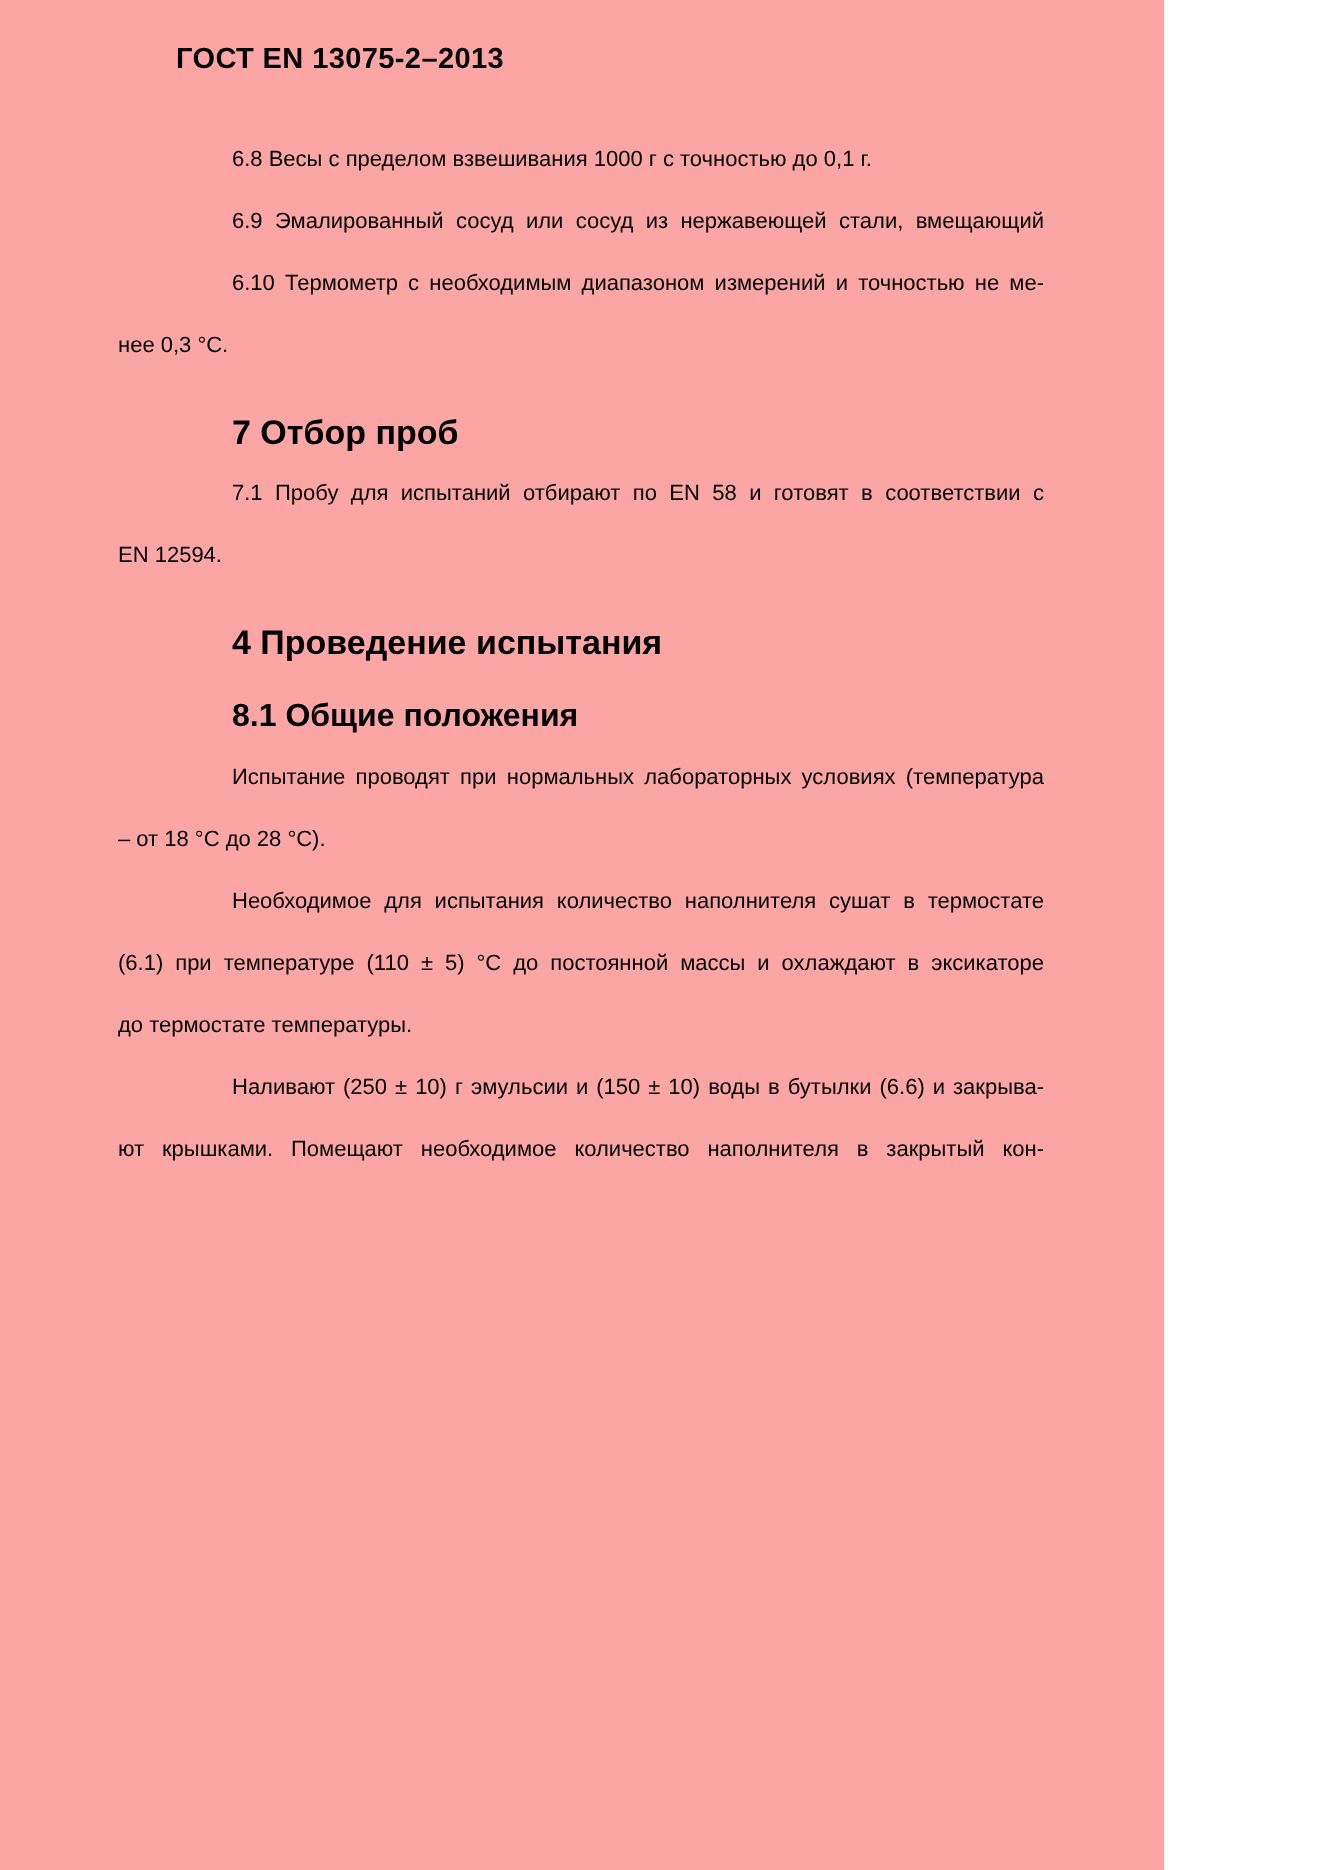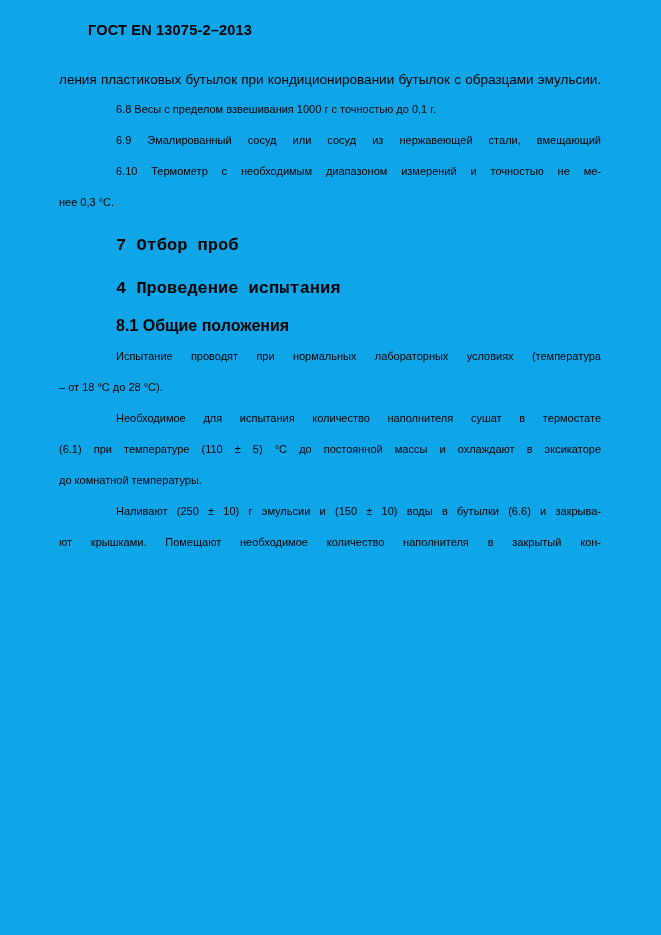--- a/index.html
+++ b/index.html
@@ -5,87 +5,90 @@
   html, body { margin: 0; padding: 0; }
   body {
     width: 661px;
     height: 935px;
     background: #ffffff;
     color: #000000;
     font-family: "Liberation Sans", sans-serif;
   }
   .page {
     position: relative;
-    width: 661px;
+    width: 582px;
     height: 935px;
     box-sizing: border-box;
     padding: 20px 60px 0 59px;
     overflow: hidden;
-    background: #0ea5e9;
+    background: #fca5a5;
   }
   .doc-header {
     font-weight: bold;
     font-size: 14.5px;
     line-height: 20px;
     padding-left: 29px;
     letter-spacing: 0.2px;
   }
   .doc-body { margin-top: 25px; }
   .block { margin: 0; }
   .line {
     font-size: 11px;
     line-height: 31px;
     text-align: justify;
     text-align-last: left;
   }
   .indent { text-indent: 57px; }
   .fill { text-align-last: justify; }
   .note .line { font-size: 13.5px; line-height: 29px; }
   .h1 { margin-top: 12px; }
-  .h1 .line { font-weight: bold; font-size: 17px; font-family: Liberation Mono, monospace; }
+  .h1 .line { font-weight: bold; font-size: 17px; }
   .h2 { margin-top: 6px; }
   .h2 .line { font-weight: bold; font-size: 16px; }
 </style>
 </head>
 <body>
 
 <div class="page">
   <div class="doc-header">ГОСТ EN 13075-2–2013</div>
 
   <div class="doc-body" id="doc-body">
       <div class="block note">
-        <div class="line fill">ления пластиковых бутылок при кондиционировании бутылок с образцами эмульсии.</div>
       </div>
       <div class="block p">
         <div class="line indent">6.8 Весы с пределом взвешивания  1000 г  с  точностью до 0,1 г.</div>
       </div>
       <div class="block p">
         <div class="line indent fill">6.9 Эмалированный сосуд или сосуд из нержавеющей стали, вмещающий</div>
       </div>
       <div class="block p">
         <div class="line indent fill">6.10 Термометр с  необходимым диапазоном измерений и точностью не ме-</div>
         <div class="line">нее 0,3 °С.</div>
       </div>
       <div class="block h1">
         <div class="line indent">7 Отбор проб</div>
       </div>
+      <div class="block p">
+        <div class="line indent fill">7.1  Пробу для испытаний отбирают по EN 58 и готовят в соответствии с</div>
+        <div class="line">EN 12594.</div>
+      </div>
       <div class="block h1">
         <div class="line indent">4 Проведение испытания</div>
       </div>
       <div class="block h2">
         <div class="line indent">8.1 Общие положения</div>
       </div>
       <div class="block p">
         <div class="line indent fill">Испытание проводят при нормальных лабораторных условиях (температура</div>
         <div class="line">– от 18 °С до 28 °С).</div>
       </div>
       <div class="block p">
         <div class="line indent fill">Необходимое для испытания количество наполнителя сушат в термостате</div>
         <div class="line fill">(6.1) при температуре (110 ± 5) °С до постоянной массы и охлаждают в эксикаторе</div>
-        <div class="line">до комнатной температуры.</div>
+        <div class="line">до термостате температуры.</div>
       </div>
       <div class="block p">
         <div class="line indent fill">Наливают (250 ± 10) г эмульсии и (150 ± 10) воды в бутылки (6.6) и закрыва-</div>
         <div class="line fill">ют крышками. Помещают необходимое количество наполнителя в закрытый кон-</div>
       </div>
     </div>
 
 </div>
 
 </body></html>

